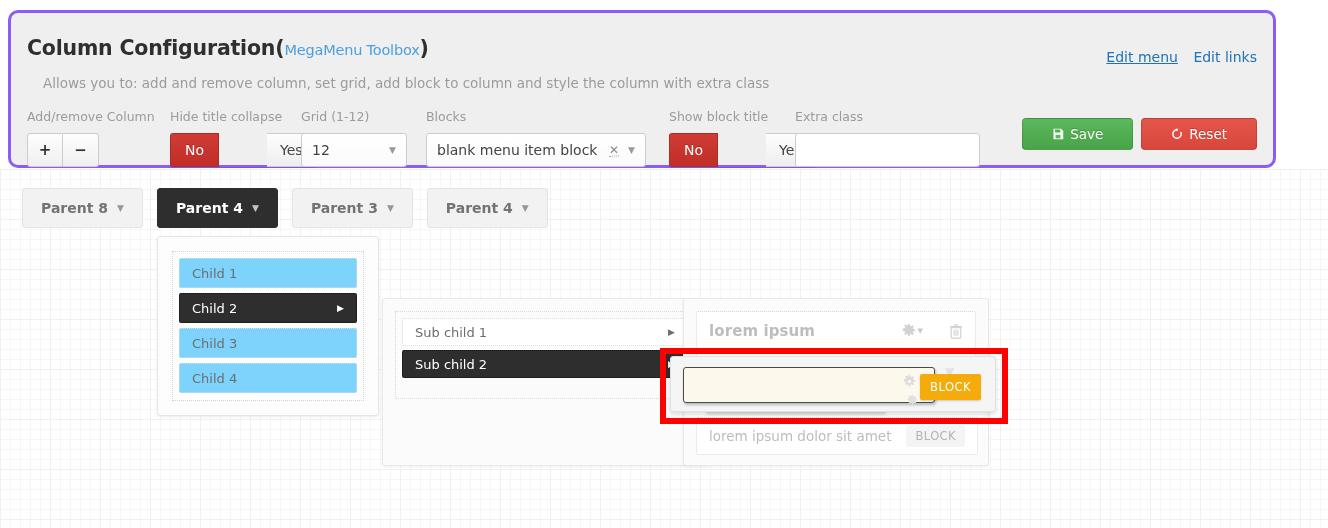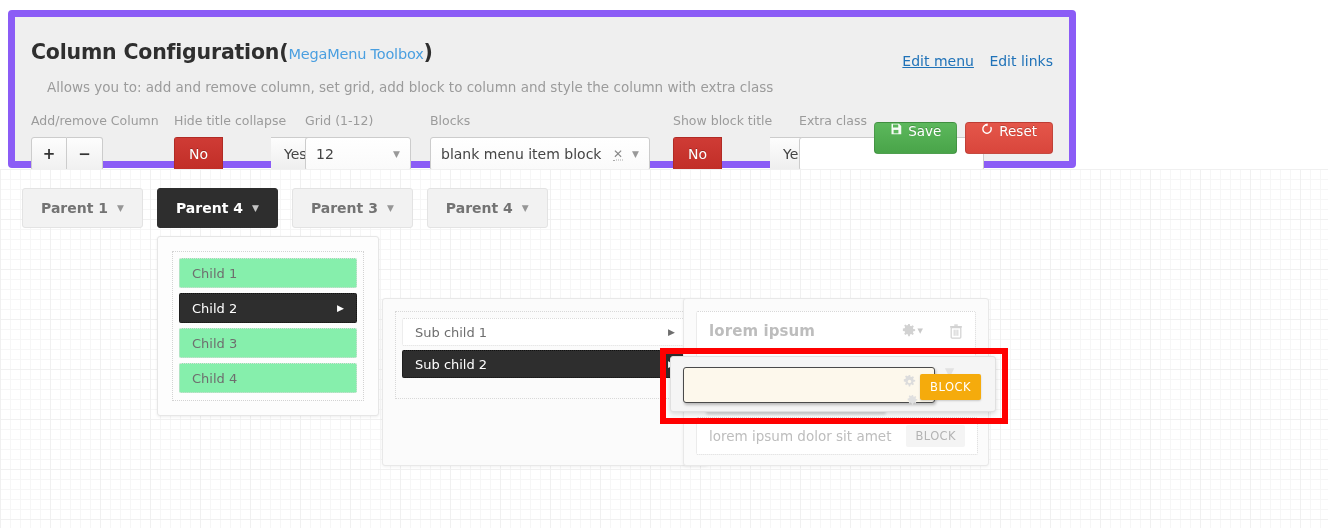--- a/index.html
+++ b/index.html
@@ -9,24 +9,24 @@
     background: #ffffff;
     position: relative;
     overflow: hidden;
     -webkit-font-smoothing: antialiased;
   }
 
   
   #config-panel {
     position: absolute;
     left: 8px; top: 10px;
-    width: 1068px; height: 158px;
+    width: 1268px; height: 158px;
     background: #efefef;
-    border: 7px solid #8b5cf6;
-    border-radius: 4px;
+    border: 3px solid #8b5cf6;
+    border-radius: 10px;
   }
   #panel-title {
     position: absolute; left: 16px; top: 23px;
     font-size: 20.5px; font-weight: bold; color: #2f2f2f;
     letter-spacing: -0.2px; white-space: nowrap;
   }
   #panel-title .paren { font-weight: bold; color: #2f2f2f; }
   #panel-title .modname {
     font-size: 14.5px; font-weight: normal; color: #4a9fe0;
   }
@@ -112,22 +112,22 @@
     color: #1f72b8; text-decoration: none; margin-left: 11px;
   }
   #edit-menu-link { text-decoration: underline !important; }
 
   
   #action-buttons {
     position: absolute; right: 16px; top: 105px;
     display: flex; gap: 8px;
   }
   .abtn {
-    height: 32px; padding: 0 15px; border-radius: 4px;
-    display: flex; align-items: flex-start; gap: 6px;
+    height: 32px; padding: 0 29px; border-radius: 4px;
+    display: flex; align-items: center; gap: 6px;
     font-size: 13.5px; color: #fff; cursor: pointer;
     border: 1px solid rgba(0,0,0,.13);
     text-shadow: 0 -1px 0 rgba(0,0,0,.2);
   }
   #save-button { background: linear-gradient(#5cb85c,#49a449); }
   #reset-button { background: linear-gradient(#e4564a,#d9463c); }
   .abtn svg { display: block; }
 
   
   #grid-canvas {
@@ -165,21 +165,21 @@
     border-radius: 3px; padding: 14px;
     box-shadow: 0 1px 3px rgba(0,0,0,.07);
   }
   #child-panel-inner {
     border: 1px dotted #d3d3d3; height: 100%; padding: 6px 6px;
     display: flex; flex-direction: column; gap: 5px;
   }
   .child-item {
     height: 30px; padding: 0 12px; display: flex; align-items: center;
     font-size: 13px; color: #6e6e6e; border: 1px dotted #dcdcdc;
-    background: #86efac; border-radius: 2px; cursor: pointer;
+    background: #7dd3fc; border-radius: 2px; cursor: pointer;
     justify-content: space-between;
   }
   .child-item.selected {
     background: #2e2e2e; color: #fff; border: 1px dotted #111;
   }
   .child-item .arr { font-size: 9px; }
 
   
   #subchild-panel {
     position: absolute; left: 382px; top: 298px;
@@ -366,21 +366,21 @@
       </svg>
       <span>Reset</span>
     </div>
   </div>
 </div>
 
 <div id="grid-canvas"></div>
 
 <div id="menu-tabs">
   <div class="tab inactive">
-    <span>Parent 1</span>
+    <span>Parent 8</span>
     <span class="dn">▼</span>
   </div>
   <div class="tab active">
     <span>Parent 4</span>
     <span class="dn">▼</span>
   </div>
   <div class="tab inactive">
     <span>Parent 3</span>
     <span class="dn">▼</span>
   </div>

